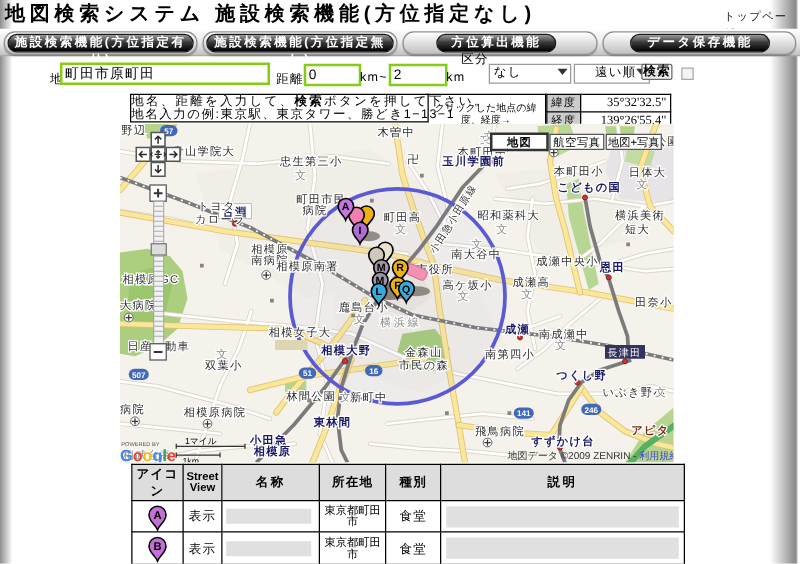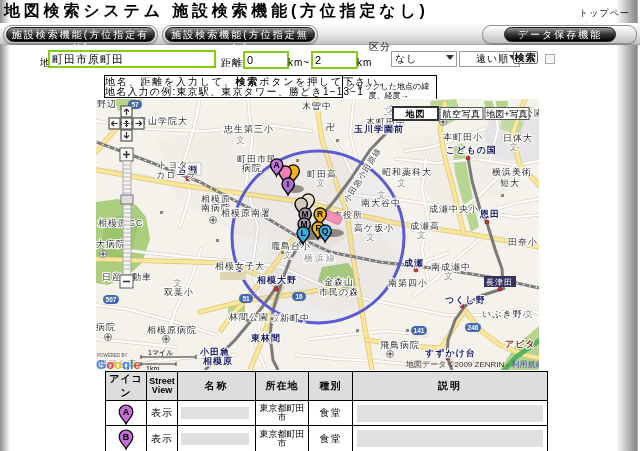--- a/index.html
+++ b/index.html
@@ -3,21 +3,21 @@
 <meta charset="utf-8">
 <style>
   html,body{margin:0;padding:0;}
   body{font-family:"Liberation Sans",sans-serif;background:#fff;}
   #page{position:relative;width:640px;height:451px;overflow:hidden;background:#fff;}
   .abs{position:absolute;}
   .pill-cell{position:absolute;top:25px;height:17px;border:1px solid #909090;border-radius:9px;
     background:linear-gradient(#ffffff,#d9d9d9 60%,#bfbfbf);box-shadow:0 1px 1px rgba(0,0,0,0.25);}
   .pill-dark{position:absolute;border:1px solid #1a1a1a;border-radius:8px;
     background:linear-gradient(#9a9a9a,#3a3a3a 45%,#000000);
-    color:#fff;font-size:10px;font-weight:normal;text-align:center;line-height:13px;letter-spacing:2px;}
+    color:#fff;font-size:10px;font-weight:bold;text-align:center;line-height:13px;letter-spacing:2px;}
   .inp{position:absolute;border:2px solid #84cc16;background:#fff;font-size:11px;
     font-family:"Liberation Sans",sans-serif;padding:0 2px;letter-spacing:1px;}
   .lbl{position:absolute;font-size:10px;color:#000;letter-spacing:1px;white-space:nowrap;}
   .sel{position:absolute;border:1px solid #9a9a9a;background:#fff;font-size:10px;letter-spacing:1px;}
   .selarr{position:absolute;right:2px;top:3px;width:0;height:0;border-left:4px solid transparent;
     border-right:4px solid transparent;border-top:5px solid #333;}
   table.res{border-collapse:collapse;table-layout:fixed;}
   table.res td,table.res th{border:1px solid #000;padding:0;overflow:hidden;font-family:"Liberation Sans",sans-serif;}
   table.res svg{display:block;margin:0 auto;}
 </style>
@@ -36,20 +36,23 @@
   <div class="abs" style="left:0;top:23px;width:640px;height:21px;background:linear-gradient(#ffffff,#e8e8e8 55%,#c2c2c2);border-bottom:1px solid #aaa;"></div>
 
   <div class="pill-cell" style="left:3px;width:153px;">
     <div class="pill-dark" style="left:2px;top:1px;width:147px;height:13px;">施設検索機能(方位指定有り)</div>
   </div>
 
   <div class="pill-cell" style="left:162px;width:154px;">
     <div class="pill-dark" style="left:2px;top:1px;width:148px;height:13px;">施設検索機能(方位指定無し)</div>
   </div>
 
+  <div class="pill-cell" style="left:322px;width:154px;">
+    <div class="pill-dark" style="left:26px;top:1px;width:94px;height:13px;">方位算出機能</div>
+  </div>
 
   <div class="pill-cell" style="left:482px;width:153px;">
     <div class="pill-dark" style="left:21px;top:1px;width:110px;height:13px;">データ保存機能</div>
   </div>
 
   <div class="lbl" style="left:40px;top:56px;">地名</div>
 
   <div class="inp" style="left:48px;top:50px;width:160px;height:14px;line-height:14px;">町田市原町田</div>
 
   <div class="lbl" style="left:221px;top:56px;">距離</div>
@@ -73,20 +76,34 @@
   <div class="abs" style="left:545px;top:54px;width:8px;height:8px;border:1px solid #aaa;background:#f4f4f4;"></div>
 
 
   <div class="abs" style="left:104px;top:75px;width:237px;height:20px;border:1px solid #000;font-size:10px;text-align:center;line-height:10px;padding-top:1px;">
     <div style="letter-spacing:1.8px;white-space:nowrap;">地名、距離を入力して、<b>検索</b>ボタンを押して下さい。</div>
     <div style="letter-spacing:1.2px;white-space:nowrap;">地名入力の例:東京駅、東京タワー、勝どき1−13−1</div>
   </div>
 
   <div class="abs" style="left:341px;top:75px;width:95px;height:20px;border:1px solid #000;border-left:none;font-size:8px;text-align:center;line-height:9px;padding-top:6px;letter-spacing:0;color:#000;">クリックした地点の緯度、経度→</div>
 
+  <div class="abs" style="left:437px;top:75px;width:100px;height:23px;">
+    <table style="border-collapse:collapse;width:100%;height:100%;">
+      <tbody>
+          <tr>
+            <td style="border:1px solid #000;background:#ccc;font-size:9px;width:26px;text-align:center;letter-spacing:1px;padding:0;">緯度</td>
+          <td style="border:1px solid #000;font-family:'Liberation Serif',serif;font-size:10px;text-align:right;padding:0 3px 0 0;">35°32'32.5"</td>
+          </tr>
+      <tr>
+            <td style="border:1px solid #000;background:#ccc;font-size:9px;text-align:center;letter-spacing:1px;padding:0;">経度</td>
+          <td style="border:1px solid #000;font-family:'Liberation Serif',serif;font-size:10px;text-align:right;padding:0 3px 0 0;">139°26'55.4"</td>
+          </tr>
+    </tbody>
+      </table>
+  </div>
 
   <div class="abs" style="left:96px;top:99px;width:443px;height:271px;background:#f3f1ea;overflow:hidden;">
     <svg width="443" height="271" viewBox="0 0 443 271" style="display:block">
       <style>
         .lb{font-family:"Liberation Sans",sans-serif;font-size:9px;fill:#2e2e2e;paint-order:stroke;stroke:#ffffff;stroke-width:2px;letter-spacing:1px;}
         .st{font-weight:bold;fill:#1a1a66;}
         .rd{font-weight:bold;fill:#7a2c16;}
         .gy{fill:#8a8a8a;}
         .wcase{stroke:#dcd6c6;stroke-width:3.6;fill:none;stroke-linecap:round;stroke-linejoin:round;}
         .wfill{stroke:#ffffff;stroke-width:2.2;fill:none;stroke-linecap:round;stroke-linejoin:round;}

